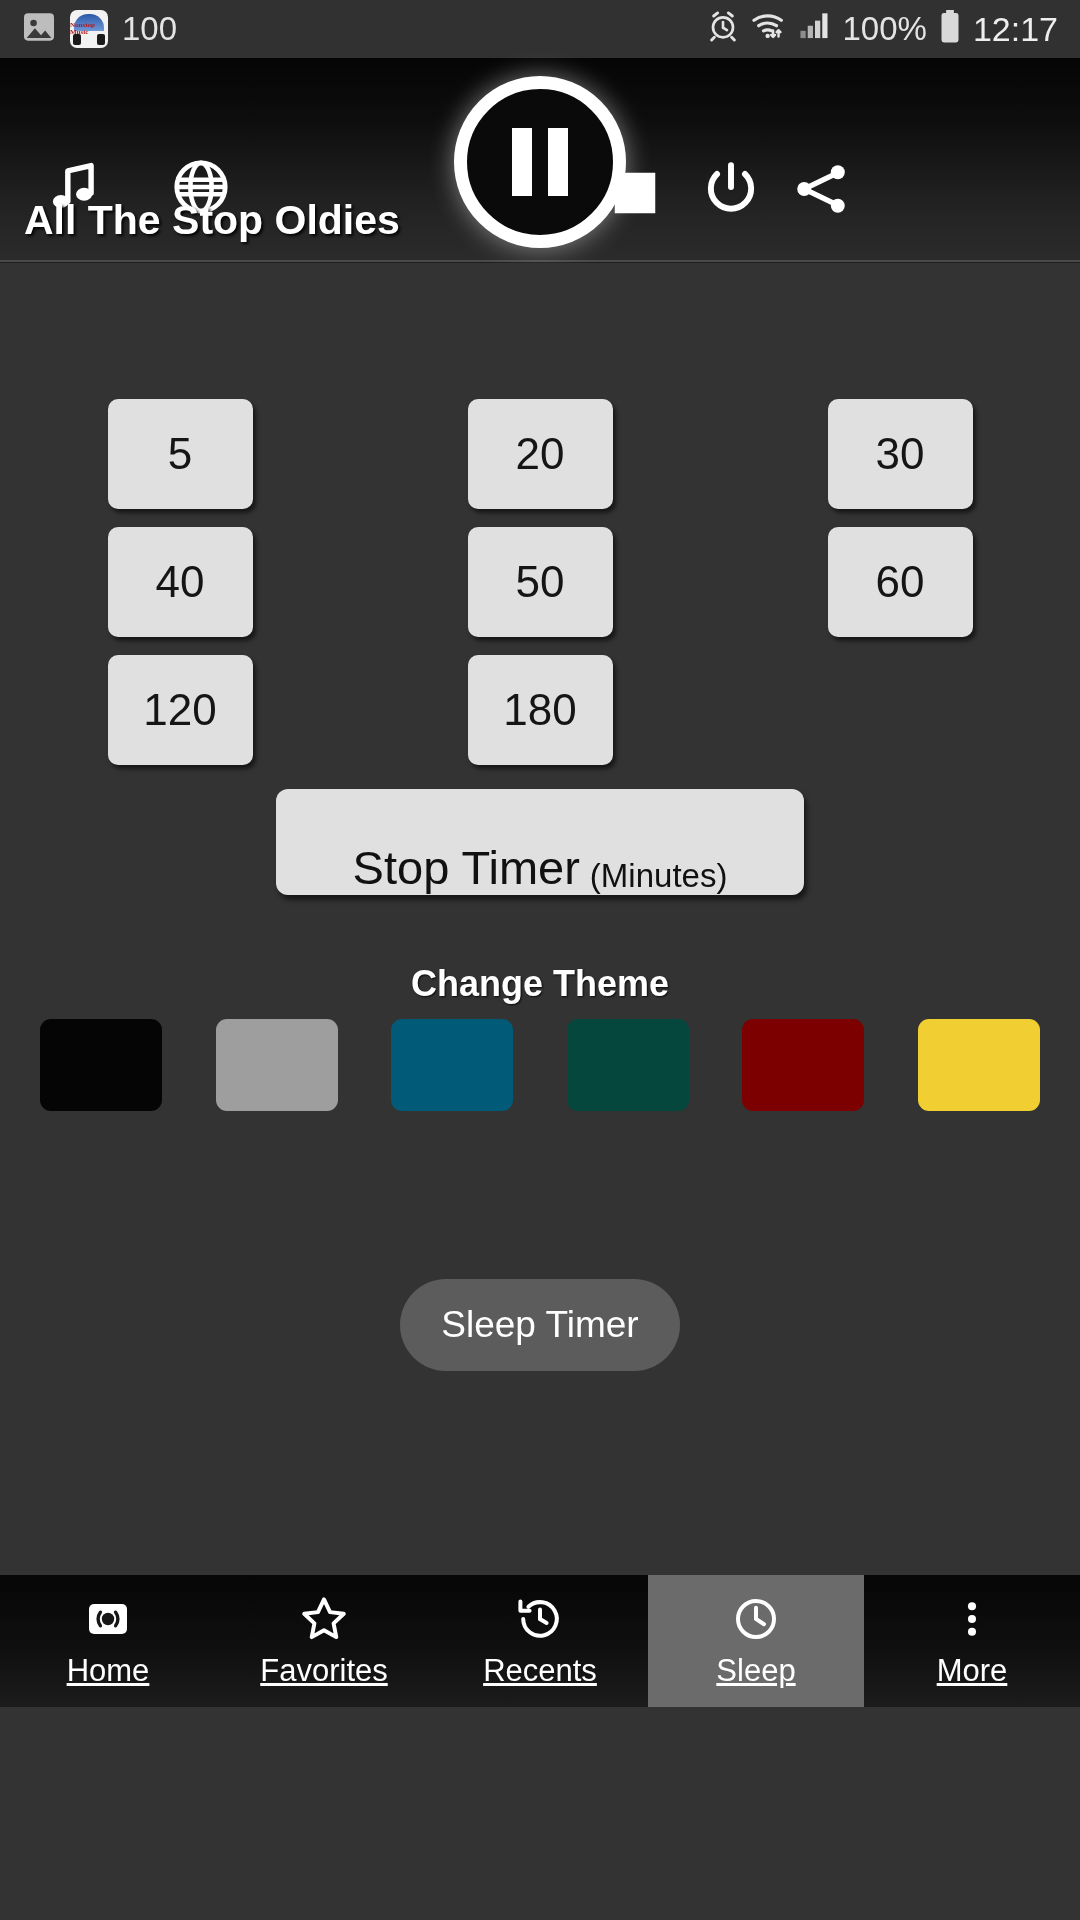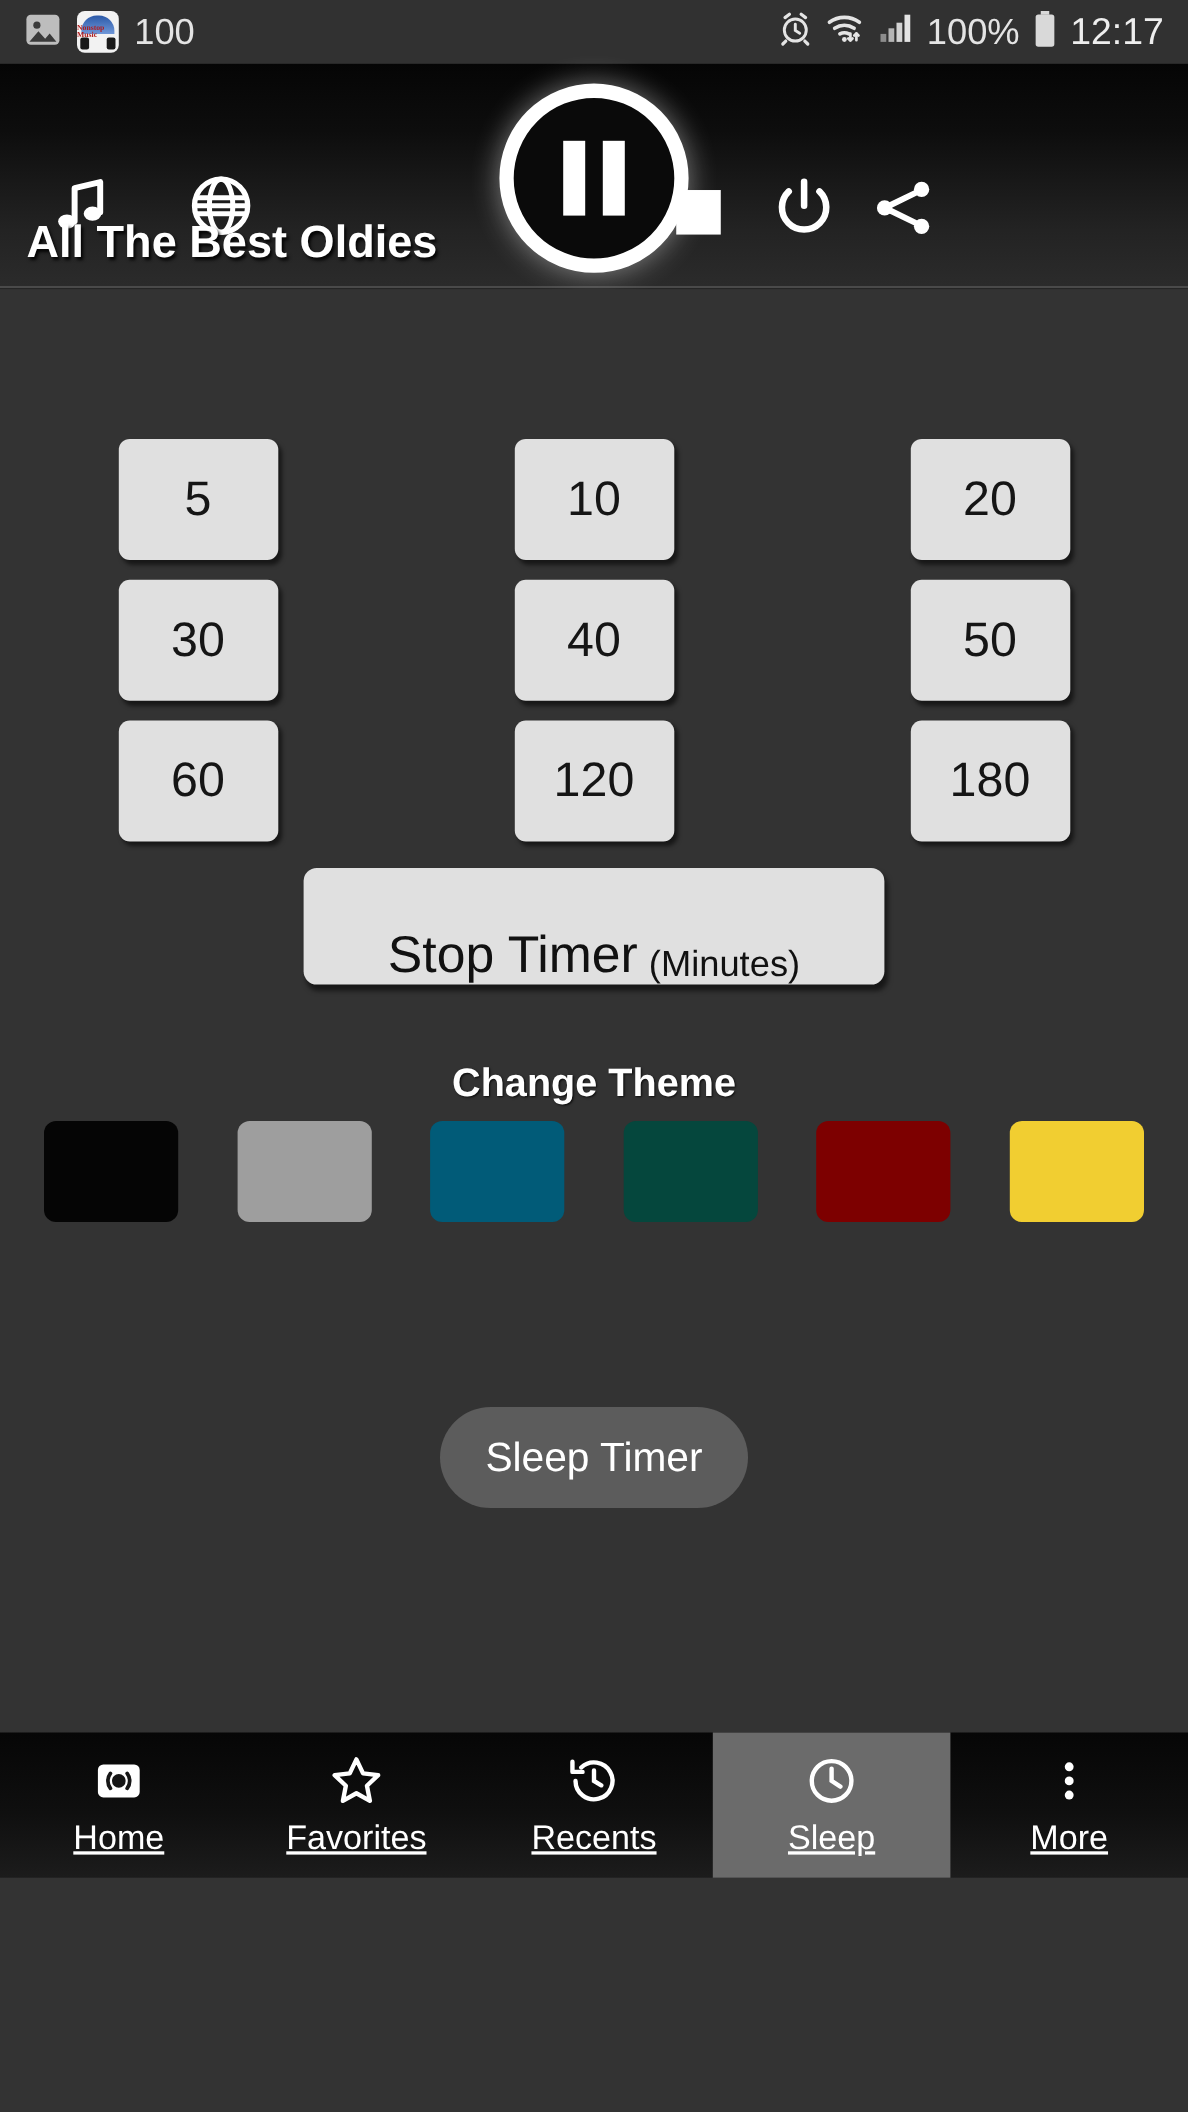--- a/index.html
+++ b/index.html
@@ -260,29 +260,28 @@
       <svg width="62" height="62" viewBox="0 0 24 24">
           <circle cx="18.5" cy="5.5" r="2.7" fill="#fff"></circle>
           <circle cx="5.5" cy="12" r="2.7" fill="#fff"></circle>
           <circle cx="18.5" cy="18.5" r="2.7" fill="#fff"></circle>
           <path d="M16.2 6.8L7.8 10.9M7.8 13.1l8.4 4.1" stroke="#fff" stroke-width="2.1" stroke-linecap="round"></path>
         </svg>
     </span>
   </div>
 
   <div class="playing-label">Playing: 32</div>
-  <div class="station-title">All The Best Oldies</div>
+  <div class="station-title">All The Stop Oldies</div>
 </div>
 <div class="hdr-divider"></div>
 
 <div class="content">
 
   <div class="timer-grid">
     <button class="tbtn">5</button>
-    <button class="tbtn">10</button>
     <button class="tbtn">20</button>
     <button class="tbtn">30</button>
     <button class="tbtn">40</button>
     <button class="tbtn">50</button>
     <button class="tbtn">60</button>
     <button class="tbtn">120</button>
     <button class="tbtn">180</button>
   </div>
 
   <button class="stop-timer">

